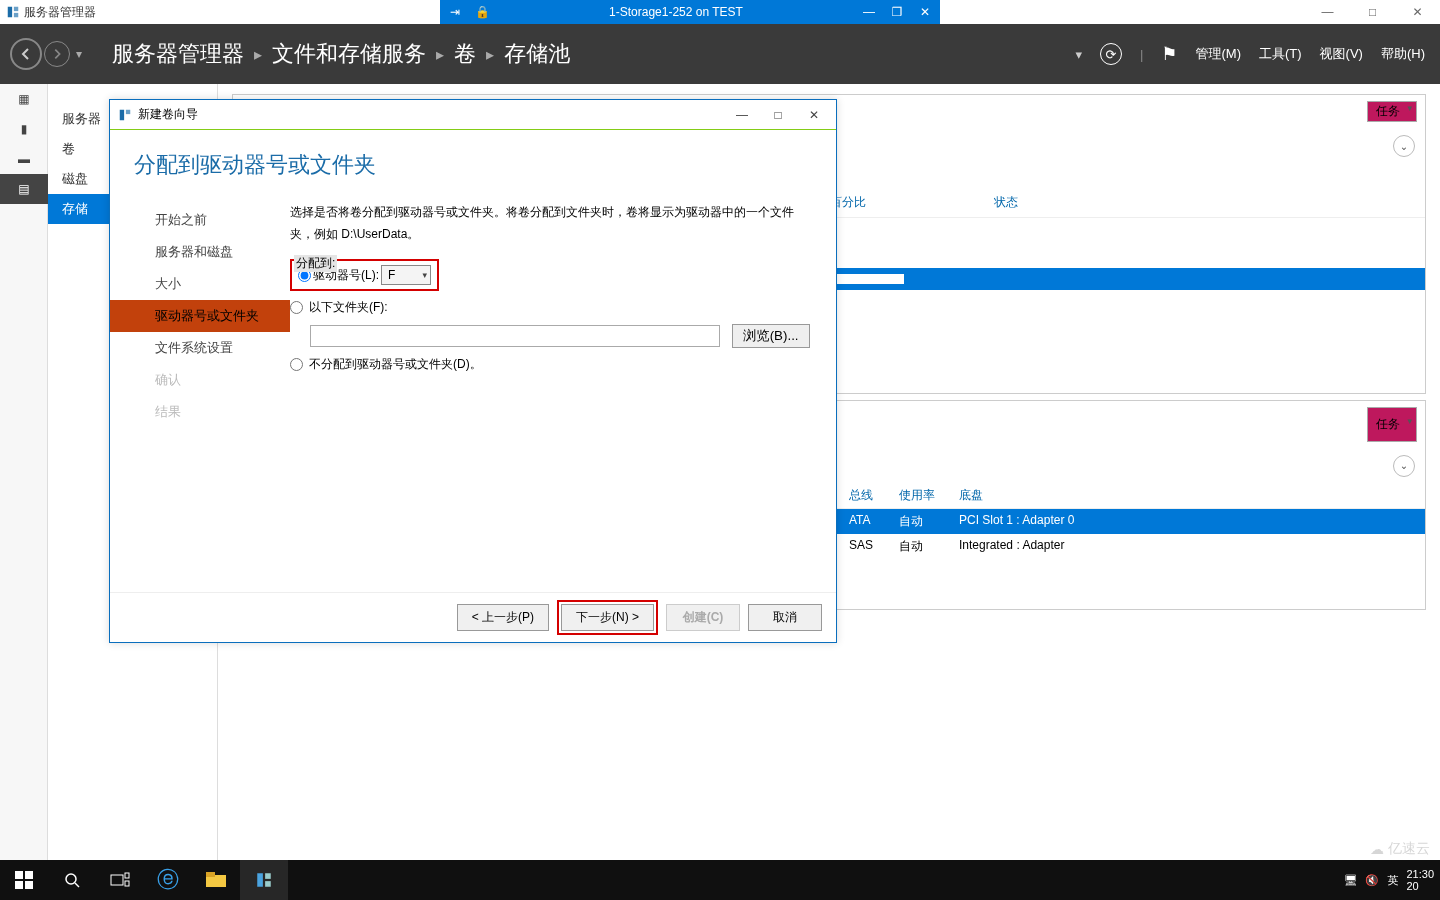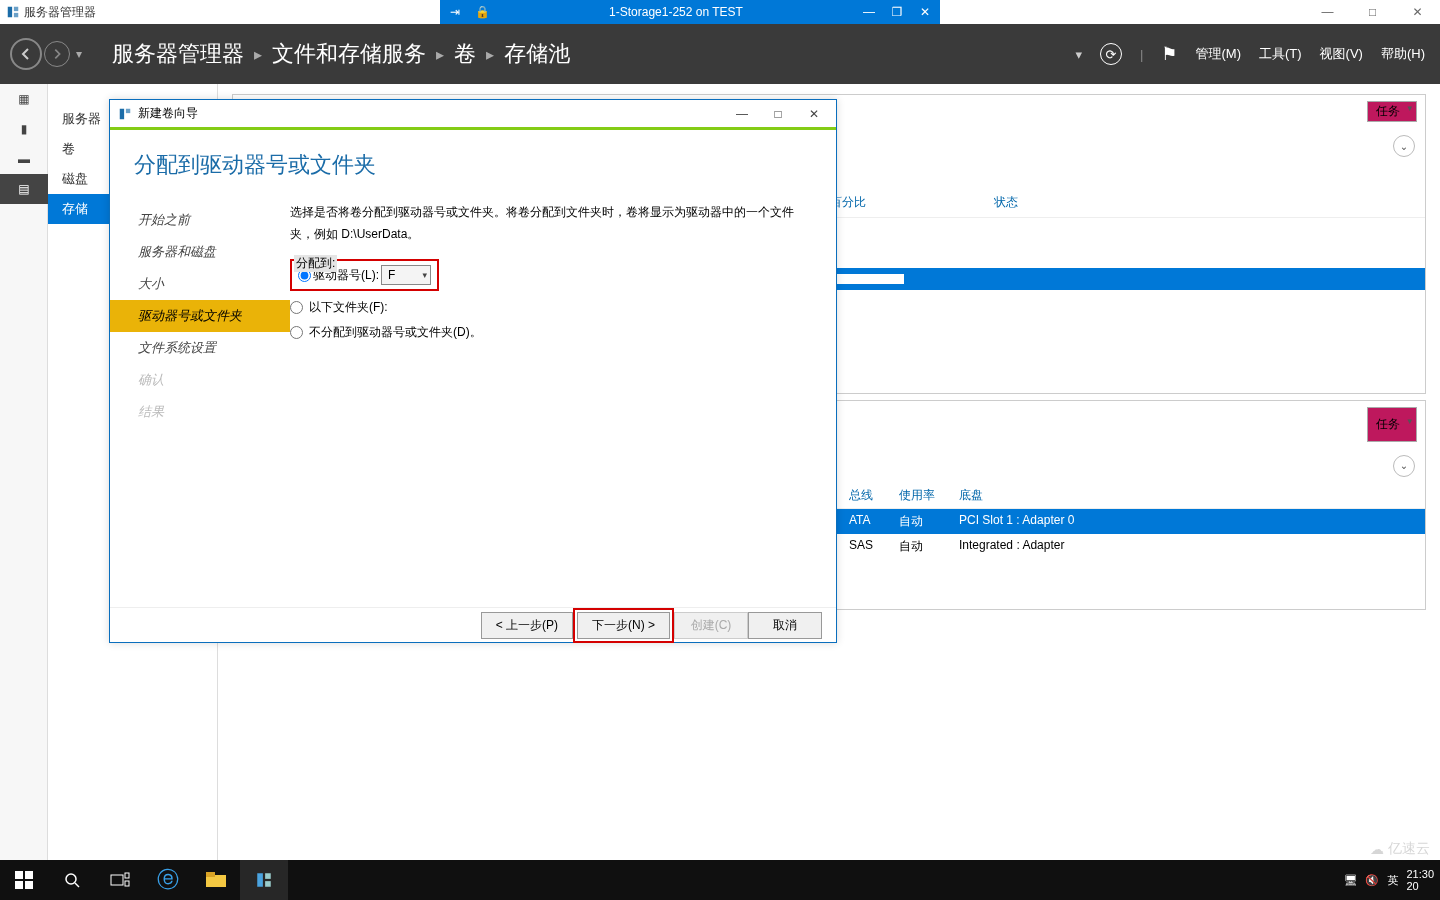--- a/index.html
+++ b/index.html
@@ -51,41 +51,41 @@
 .panel2 .search { display:flex; align-items:center; gap:8px; padding:6px 10px; }
 .panel2 .search input { flex:0 0 180px; border:1px solid #aaa; padding:3px 20px 3px 6px; }
 .pilldrop { border:1px solid #aaa; border-radius: 3px; padding: 2px 18px 2px 8px; position:relative; }
 .pilldrop:after { content:"▾"; position:absolute; right:4px; font-size:9px; }
 .coldisk { display:grid; grid-template-columns: 40px 1fr 50px 60px 50px 60px 1fr; color:#0066aa; padding: 4px 10px; font-size:12px; border-bottom:1px solid #eee;}
 .diskrow { display:grid; grid-template-columns: 40px 1fr 50px 60px 50px 60px 1fr; padding:4px 10px; font-size:12px; }
 .diskrow.sel { background:#0078d7; color:#fff; }
 
 
 .wizard { position: absolute; top: 99px; left: 109px; width: 728px; height: 544px; background: #fff; border: 1px solid #0a6ebd; z-index: 50; box-shadow: 0 0 8px rgba(0,0,0,.15); }
-.wiz-title { height: 30px; display:flex; align-items:center; padding: 0 4px 0 8px; font-size:12px; border-bottom: 3px solid #84cc16; }
+.wiz-title { height: 30px; display:flex; align-items:center; padding: 0 4px 0 8px; font-size:12px; border-bottom: 1px solid #84cc16; }
 .wiz-title .sp { flex:1; }
 .wiz-title .wb { width:36px; height:24px; display:flex; align-items:center; justify-content:center; color:#444; }
 .wiz-head { color:#1b6ca8; font-size: 22px; padding: 20px 24px 6px; }
 .wiz-body { display:flex; padding: 0 20px 0 0; height: 400px; }
 .wiz-steps { width: 180px; padding-top: 18px; }
-.wiz-steps .st { padding: 7px 12px 7px 28px; font-size: 13px; color: #444; font-style: italic; }
-.wiz-steps .st.sel { background:#eab308; color:#000; }
+.wiz-steps .st { padding: 7px 12px 7px 45px; font-size: 13px; color: #444; }
+.wiz-steps .st.sel { background:#c2410c; color:#000; }
 .wiz-steps .st.dim { color:#bbb; }
 .wiz-content { flex:1; padding-top: 16px; font-size: 12px; }
 .wiz-desc { line-height: 1.8; margin-bottom: 14px; }
 .opt { display:flex; align-items:center; gap:6px; margin: 8px 0; }
 .opt input[type=radio] { width:13px; height:13px; }
 .red-box { border: 2px solid #d40000; display:inline-block; padding: 4px 6px; }
 .combo { border: 1px solid #888; width: 50px; height: 20px; display:inline-flex; align-items:center; padding: 0 14px 0 6px; position:relative; background:#f4f4f4; }
 .combo:after { content:"▾"; position:absolute; right:3px; font-size:9px; color:#444; }
 .path-input { width: 410px; border:1px solid #aaa; height:22px; padding:0 4px; }
 .browse { border:1px solid #999; padding:2px 10px; background:#efefef; margin-left:6px; }
-.wiz-foot { position:absolute; bottom:0; left:0; right:0; height:35px; border-top:1px solid #eee; display:flex; align-items:center; justify-content:flex-end; padding-right:14px; }
+.wiz-foot { position:absolute; bottom:0; left:0; right:0; height:50px; border-top:1px solid #eee; display:flex; align-items:center; justify-content:flex-end; gap:8px; padding-right:14px; }
 .wbtn { border:1px solid #999; background:#f0f0f0; padding:4px 14px; min-width:74px; text-align:center; font-size:12px; }
-.wbtn.dis { color:#aaa; border-color:#ccc; }
+.wbtn.dis { color:#aaa; border-color:#ccc;font-weight:bold; }
 .red-wrap { border:2px solid #d40000; padding:2px; }
 
 
 .taskbar { position:absolute; left:0; right:0; bottom:0; height:40px; background:#101010; display:flex; align-items:center; }
 .taskbar .tb { width:48px; height:40px; display:flex; align-items:center; justify-content:center; color:#fff; }
 .tray { position:absolute; right:6px; bottom:0; height:40px; display:flex; align-items:center; color:#fff; gap:8px; font-size:11px; }
 
 
 .watermark { position:absolute; right:10px; bottom:42px; color:#bbb; font-size:14px; display:flex; align-items:center; gap:4px; opacity:.6;}
 
@@ -284,20 +284,24 @@
           <span>驱动器号(L):</span>
           <span class="combo">
               <span>F</span>
             </span>
         </span>
       </div>
       <div class="opt">
         <input type="radio" style="">
         <span>以下文件夹(F):</span>
       </div>
+      <div class="opt" style="margin-left:20px;">
+        <input class="path-input" type="text" style="">
+        <button class="browse">浏览(B)...</button>
+      </div>
       <div class="opt">
         <input type="radio" style="">
         <span>不分配到驱动器号或文件夹(D)。</span>
       </div>
     </div>
   </div>
   <div class="wiz-foot">
     <button class="wbtn">&lt; 上一步(P)</button>
     <span class="red-wrap"><button class="wbtn">下一步(N) &gt;</button></span>
     <button class="wbtn dis">创建(C)</button>

